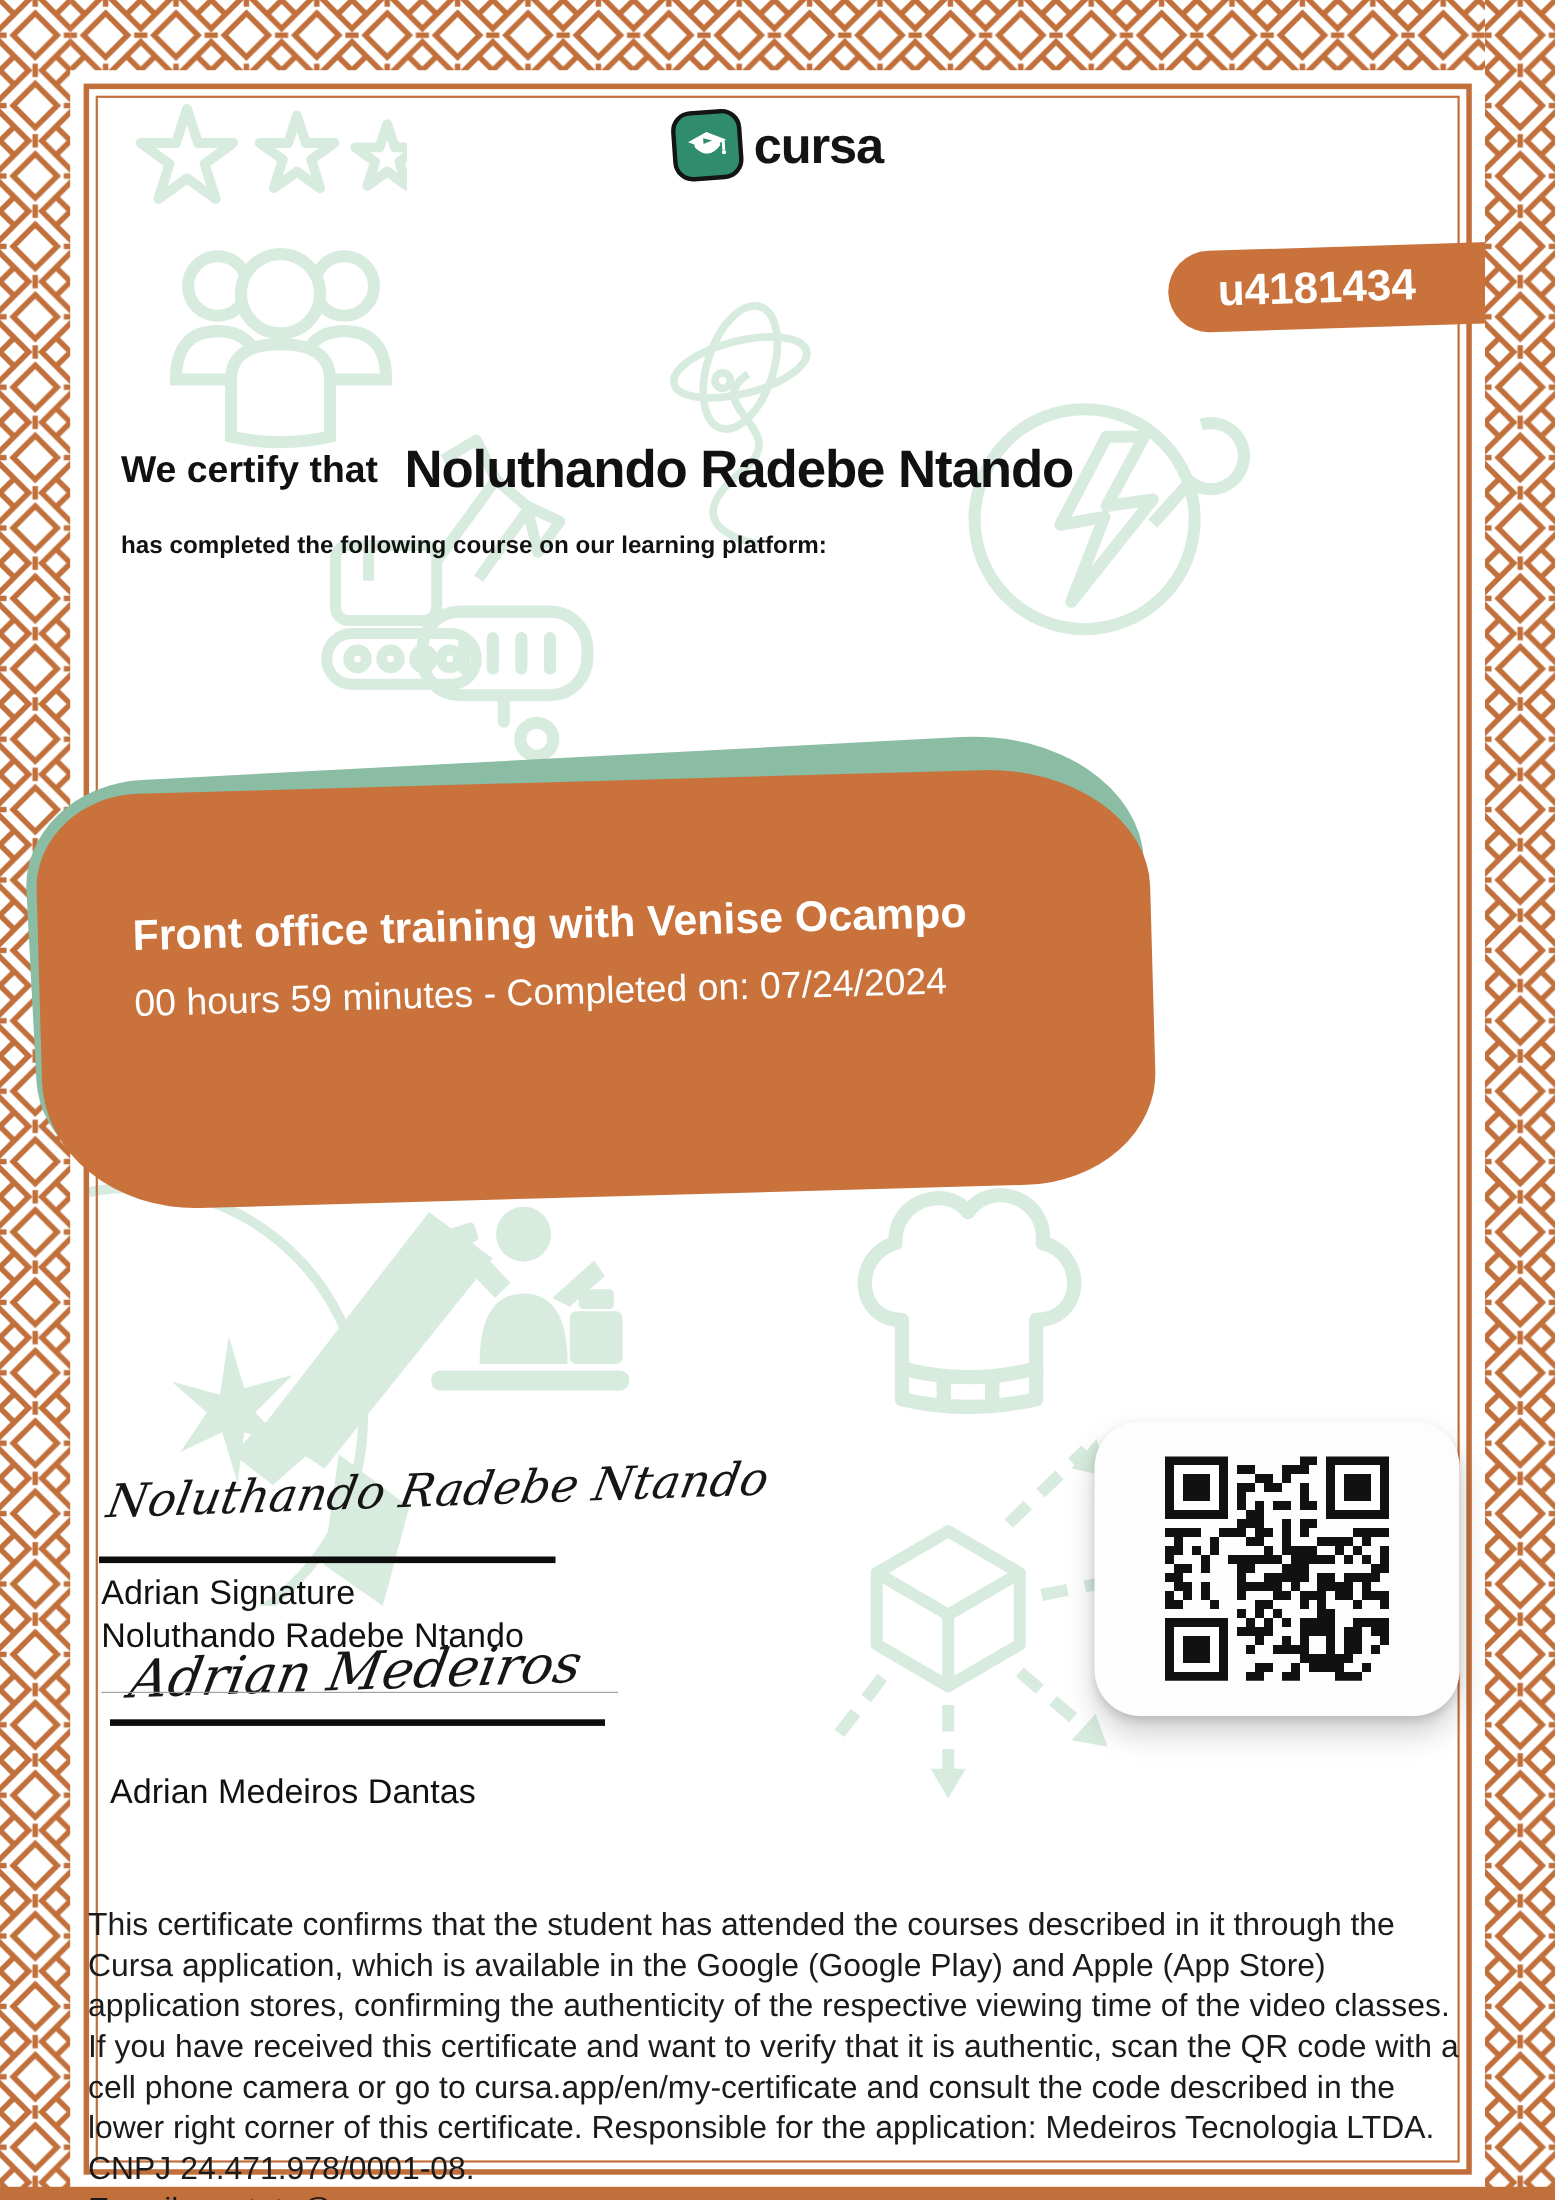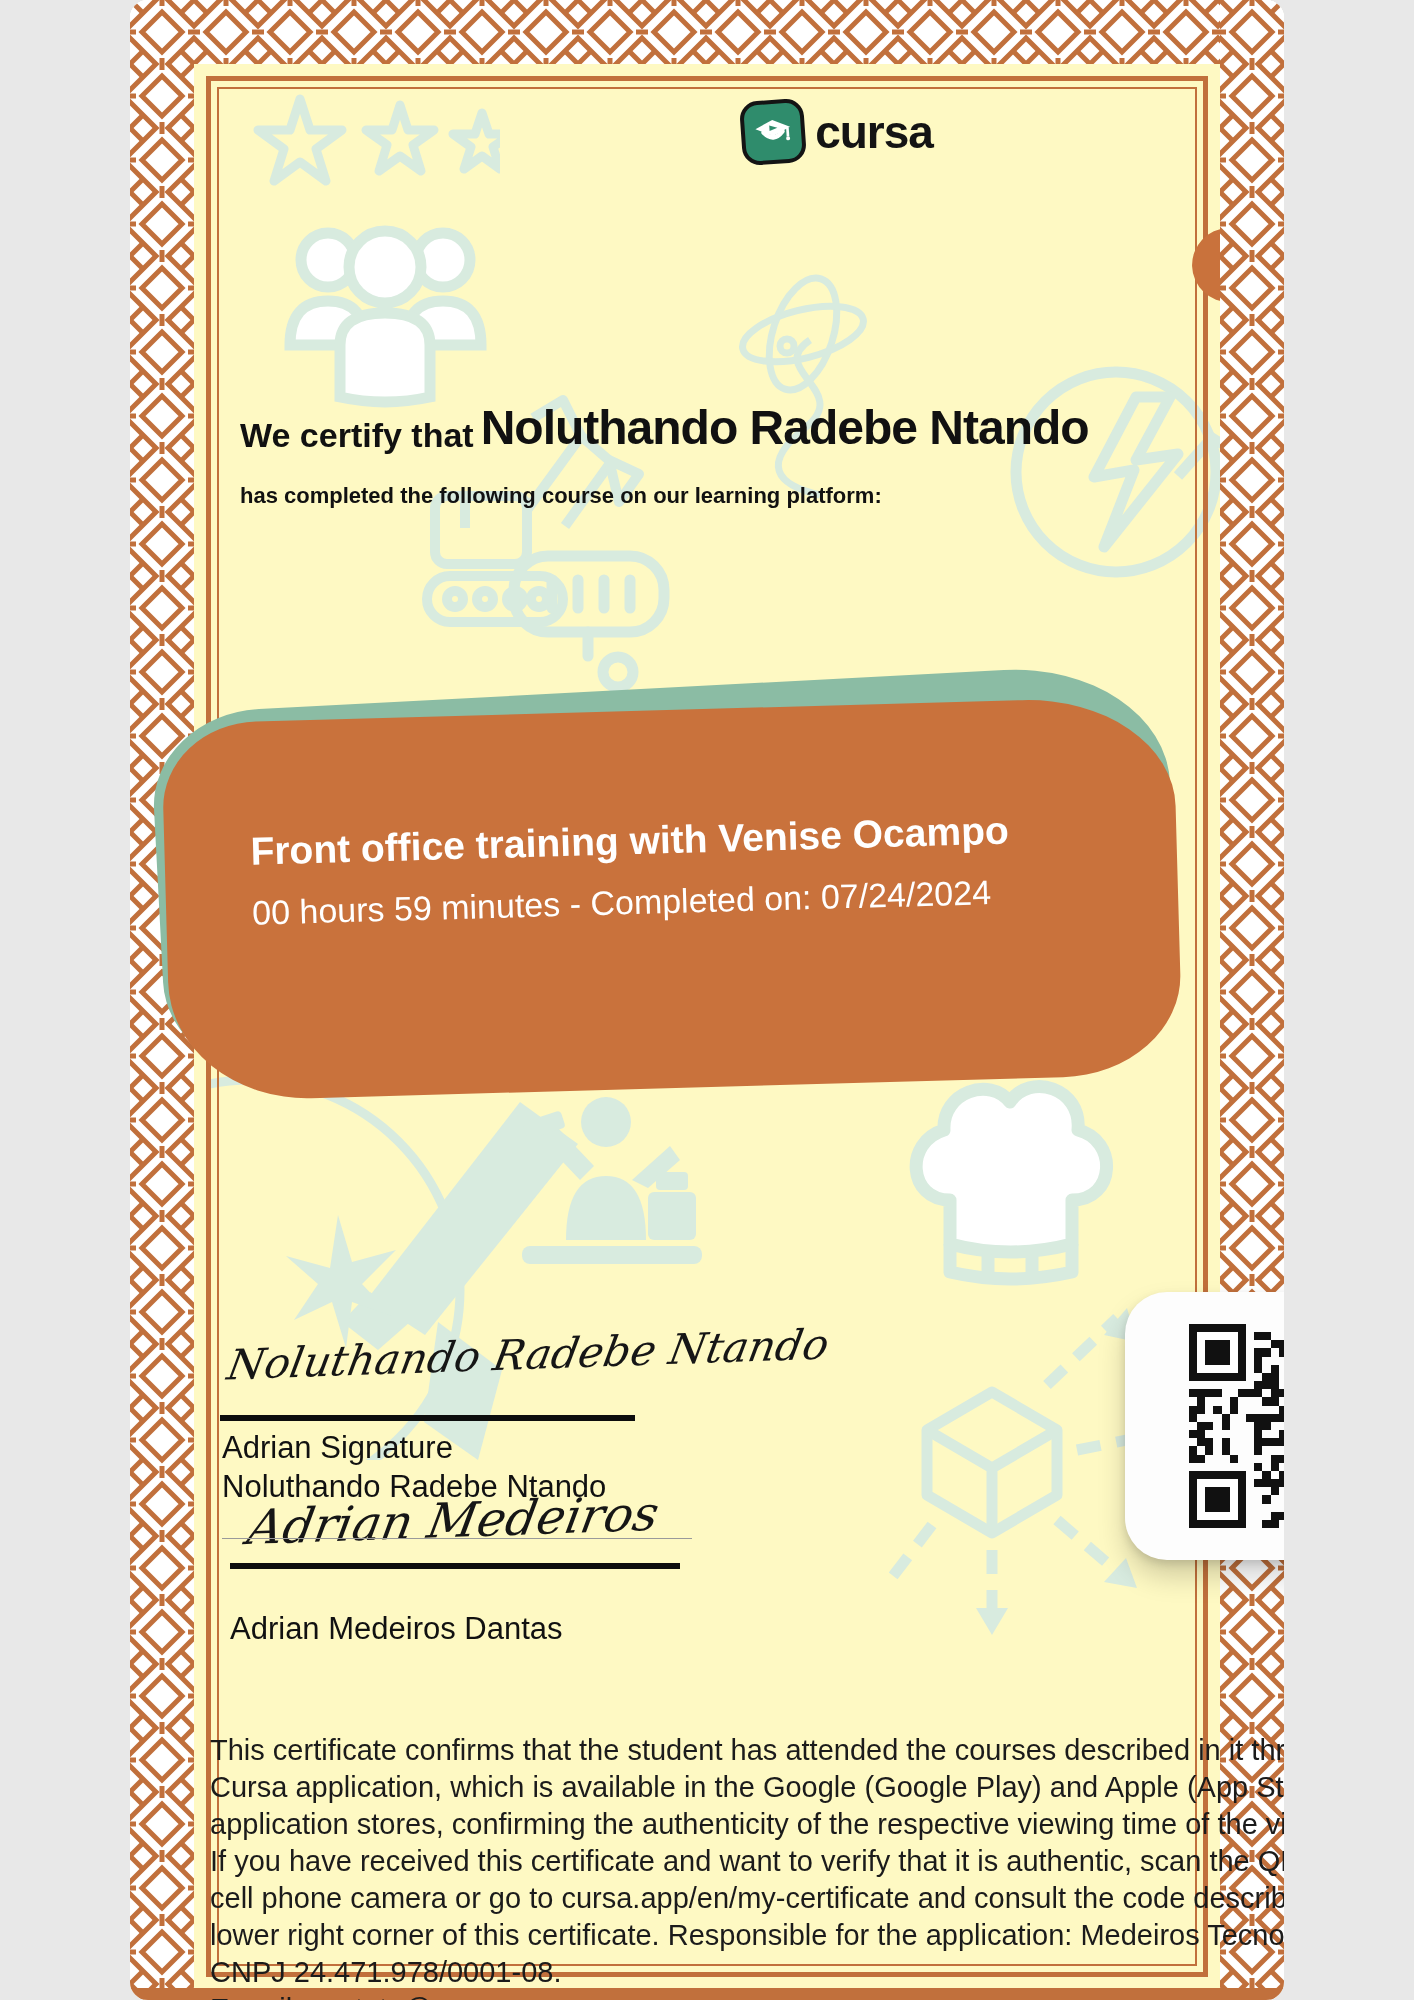--- a/index.html
+++ b/index.html
@@ -1,19 +1,19 @@
 <!DOCTYPE html>
 <html><head>
 <meta charset="utf-8">
 <style>
   html,body{margin:0;padding:0;background:#e8e8e8;}
   #certificate{
-    position:relative;width:1154px;height:2000px;margin:0 auto;
-    background:#fef9c3;overflow:hidden;
-    font-family:"Liberation Sans",sans-serif;color:#111;border-radius:18px;
+    position:relative;width:1414px;height:2000px;margin:0 auto;
+    background:#ffffff;overflow:hidden;
+    font-family:"Liberation Sans",sans-serif;color:#111;
   }
   
   .pat{position:absolute;z-index:4;}
   .pat-top{top:0;left:0;width:1414px;height:64px;}
   .pat-left{top:0;left:0;width:64px;height:2000px;}
   .pat-right{top:0;right:0;width:64px;height:2000px;}
   .bottom-band{position:absolute;z-index:4;left:0;bottom:0;width:1414px;height:12px;background:#C1703C;}
   .frame-outer{position:absolute;z-index:2;left:76px;right:76px;top:76px;bottom:23px;border:5px solid #C1703C;}
   .frame-inner{position:absolute;z-index:2;left:87px;right:87px;top:87px;bottom:34px;border:2px solid #C1703C;}
   
@@ -23,21 +23,21 @@
   .logo-box{width:56px;height:56px;background:#2F8C6C;border:4px solid #141414;border-radius:18px;transform:rotate(-4deg);display:flex;align-items:center;justify-content:center;}
   .wordmark{font-size:46px;font-weight:800;letter-spacing:-1px;color:#141414;}
   .cert-title{position:absolute;z-index:5;top:168px;left:0;width:1414px;text-align:center;
     font-size:86px;font-weight:900;letter-spacing:-3px;color:#0d0d0d;-webkit-text-stroke:2px #0d0d0d;}
   .id-badge{position:absolute;z-index:3;left:1062px;top:224px;width:330px;height:74px;
     background:#C9723C;border-radius:38px;transform:rotate(-1.8deg);
     display:flex;align-items:center;justify-content:center;padding-right:60px;box-sizing:border-box;}
   .id-badge span{color:#fff;font-size:40px;font-weight:700;}
   
   .intro{position:absolute;z-index:5;left:110px;top:400px;width:1180px;}
-  .intro-line1{display:flex;align-items:flex-end;gap:7px;}
+  .intro-line1{display:flex;align-items:center;gap:24px;}
   .intro-prefix{font-size:34px;font-weight:600;}
   .student-name{font-size:48px;font-weight:800;letter-spacing:-1px;}
   .intro-line2{margin-top:28px;font-size:22px;font-weight:700;}
   
   .banner-teal{position:absolute;z-index:5;left:28px;top:688px;width:1016px;height:368px;background:#8BBCA4;
     border-radius:110px 160px 140px 120px / 95px 120px 110px 100px;transform:rotate(-3deg);}
   .banner-orange{position:absolute;z-index:5;left:36px;top:710px;width:1012px;height:378px;background:#C9723C;
     border-radius:95px 150px 120px 140px / 85px 110px 100px 120px;transform:rotate(-1.6deg);
     box-sizing:border-box;padding:108px 40px 0 86px;color:#fff;}
   .course-title{font-size:39px;font-weight:700;}

